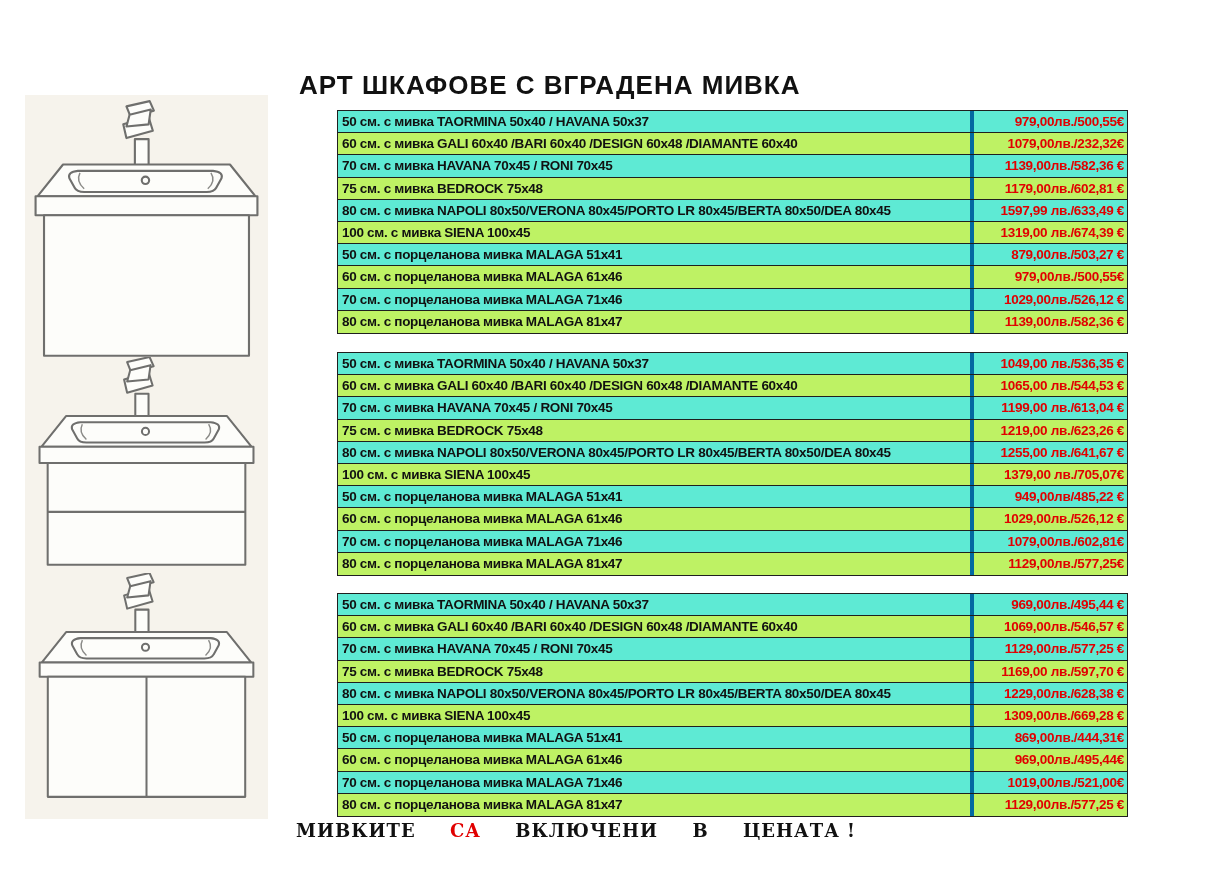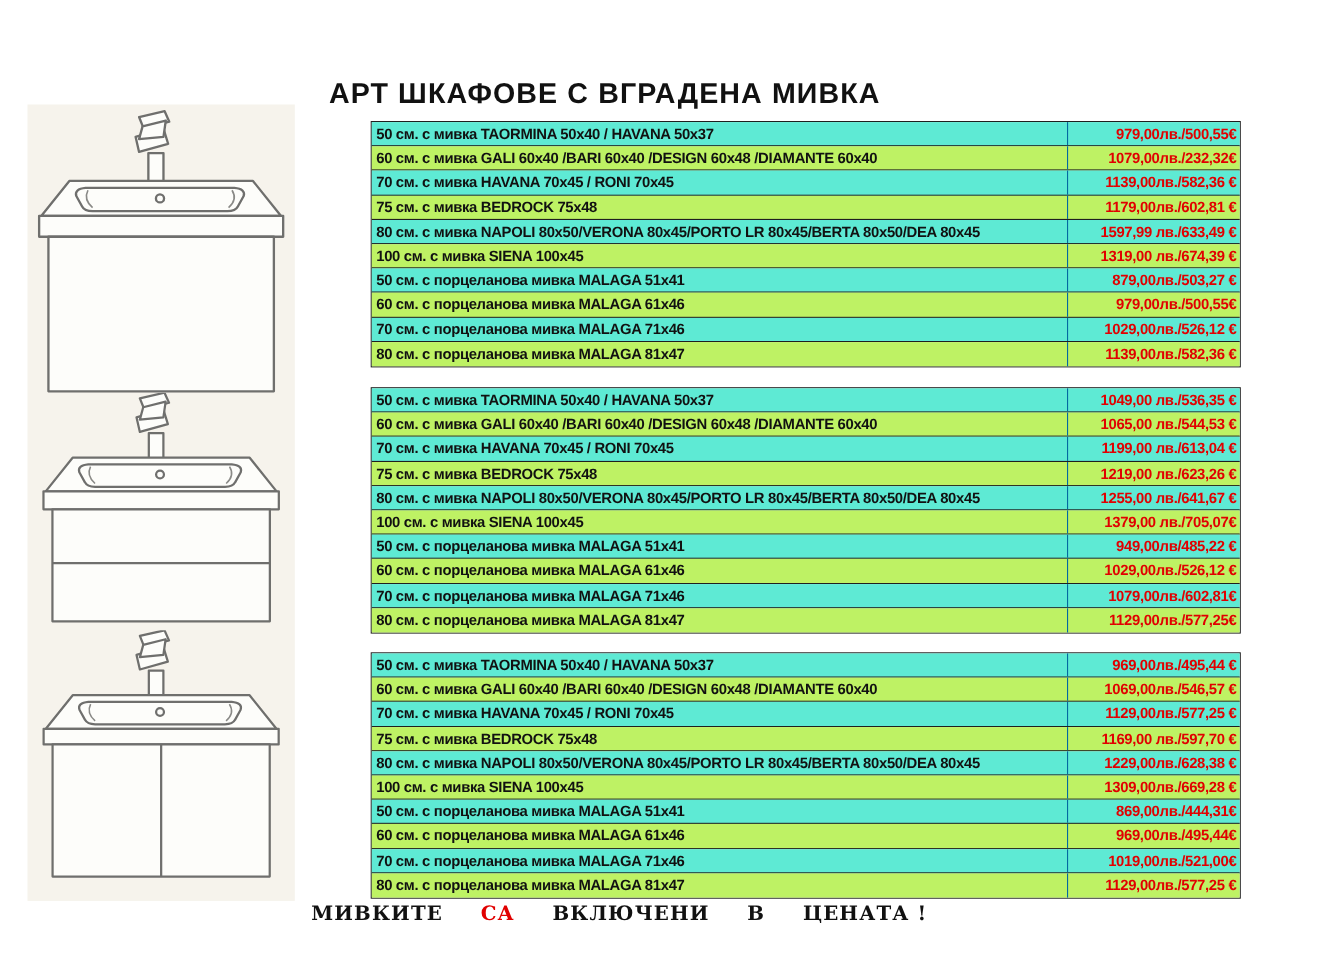--- a/index.html
+++ b/index.html
@@ -36,29 +36,29 @@
     border-bottom:1px solid #1f1f1f;align-items:center;background:#bef264;
   }
   .t-row:last-child{border-bottom:none;}
   .t-row.shaded{background:#5eead4;}
   .t-desc{
     flex:1;padding:0 4px 0 4px;
     font-size:13.5px;font-weight:bold;color:#111;
     letter-spacing:-0.3px;white-space:nowrap;overflow:hidden;
   }
   .t-price{
-    width:157px;box-sizing:border-box;border-left:1px solid #0369a1;
+    width:157px;box-sizing:border-box;border-left:4px solid #0369a1;
     text-align:center;padding:0 3px 0 2px;
     font-size:13.5px;font-weight:bold;color:#e10000;
     letter-spacing:-0.3px;white-space:nowrap;align-self:stretch;
     display:flex;align-items:center;justify-content:flex-end;
   }
   
   .footer-note{
-    position:absolute;left:283px;top:820px;width:560px;
+    position:absolute;left:296px;top:820px;width:560px;
     display:flex;justify-content:space-between;
     font-family:"DejaVu Serif","Liberation Serif",serif;
     font-size:18px;font-weight:bold;color:#111;letter-spacing:1px;
   }
   .footer-note .hl{color:#e10000;}
   svg .ln{fill:#fdfdfa;stroke:#6f6f6d;stroke-width:2;stroke-linejoin:round;}
   svg .thin{fill:none;stroke:#8a8a87;stroke-width:1.4;}
 </style>
 </head>
 <body>

